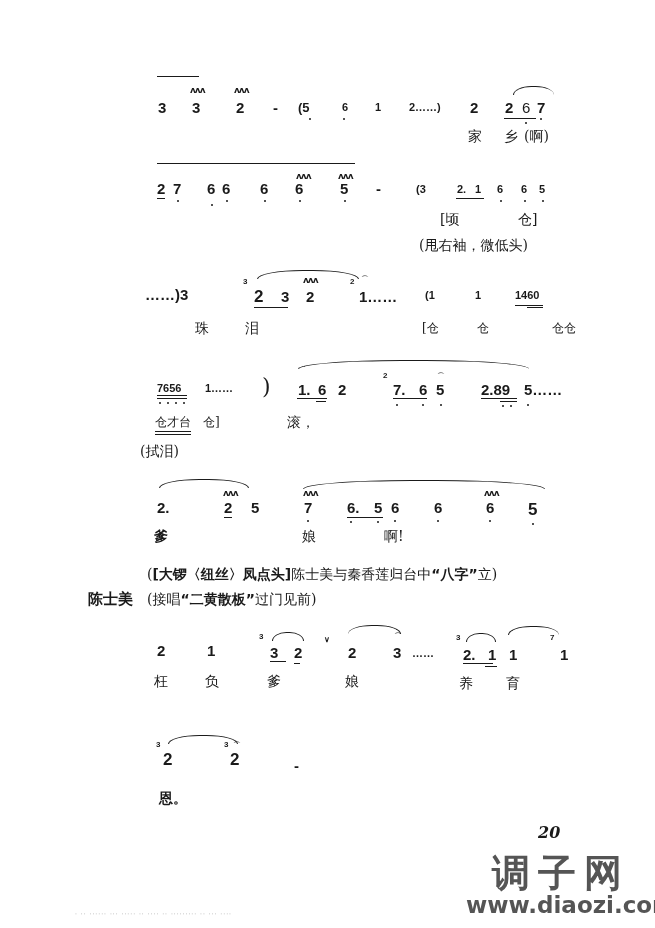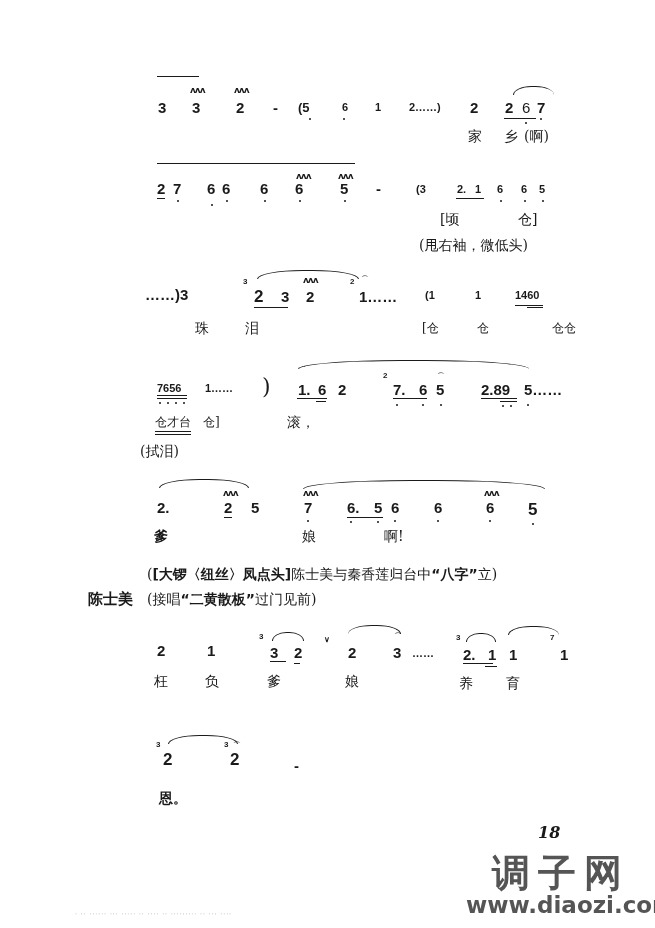--- a/index.html
+++ b/index.html
@@ -231,16 +231,16 @@
   <span class="grace" style="left:156px;top:741px;">3</span>
   <div class="slur" style="left:168px;top:735px;width:68px;"></div>
   <span class="n" style="left:163px;top:752px;font-size:17px;">2</span>
   <span class="grace" style="left:224px;top:741px;">3</span>
   <span class="fermata" style="left:233px;top:742px;">⌒</span>
   <span class="n" style="left:230px;top:752px;font-size:17px;">2</span>
   <span class="n" style="left:294px;top:758px;">-</span>
   <span class="lyric bold" style="left:159px;top:790px;">恩。</span>
 </div>
 
-<span class="page-number" style="left:538px;top:823px;">18</span>
+<span class="page-number" style="left:538px;top:823px;">20</span>
 <div class="wm-title" style="left:492px;top:848px;">调子网</div>
 <div class="wm-url" style="left:466px;top:892px;">www.diaozi.com</div>
 <div class="footer-noise" style="left:75px;top:910px;">· ·· ······   ··· ····· ·· ···· ·· ········· ··  ··· ····</div>
 
 </body></html>

